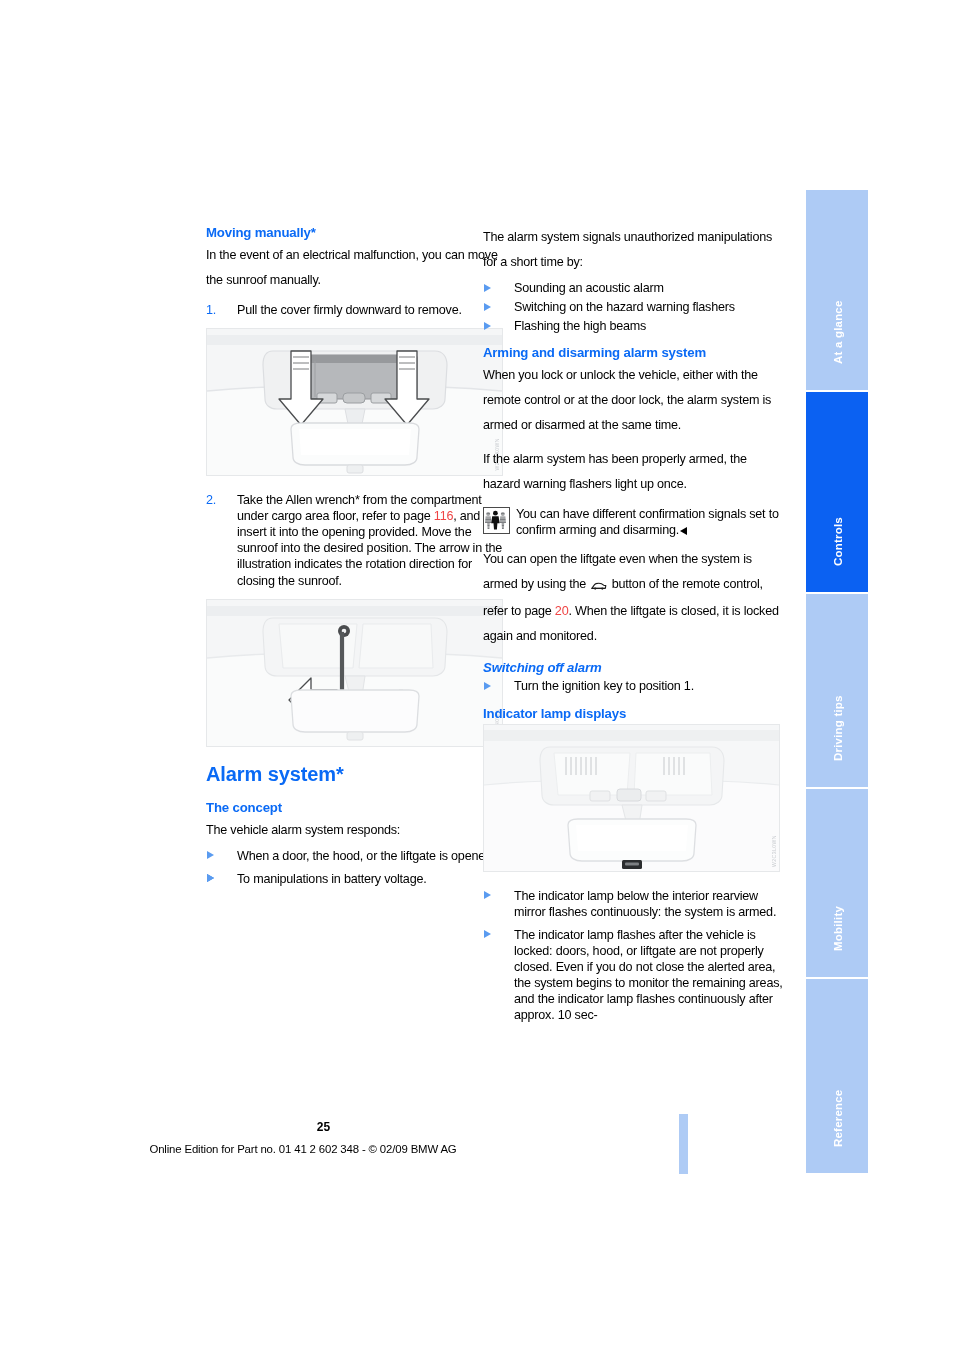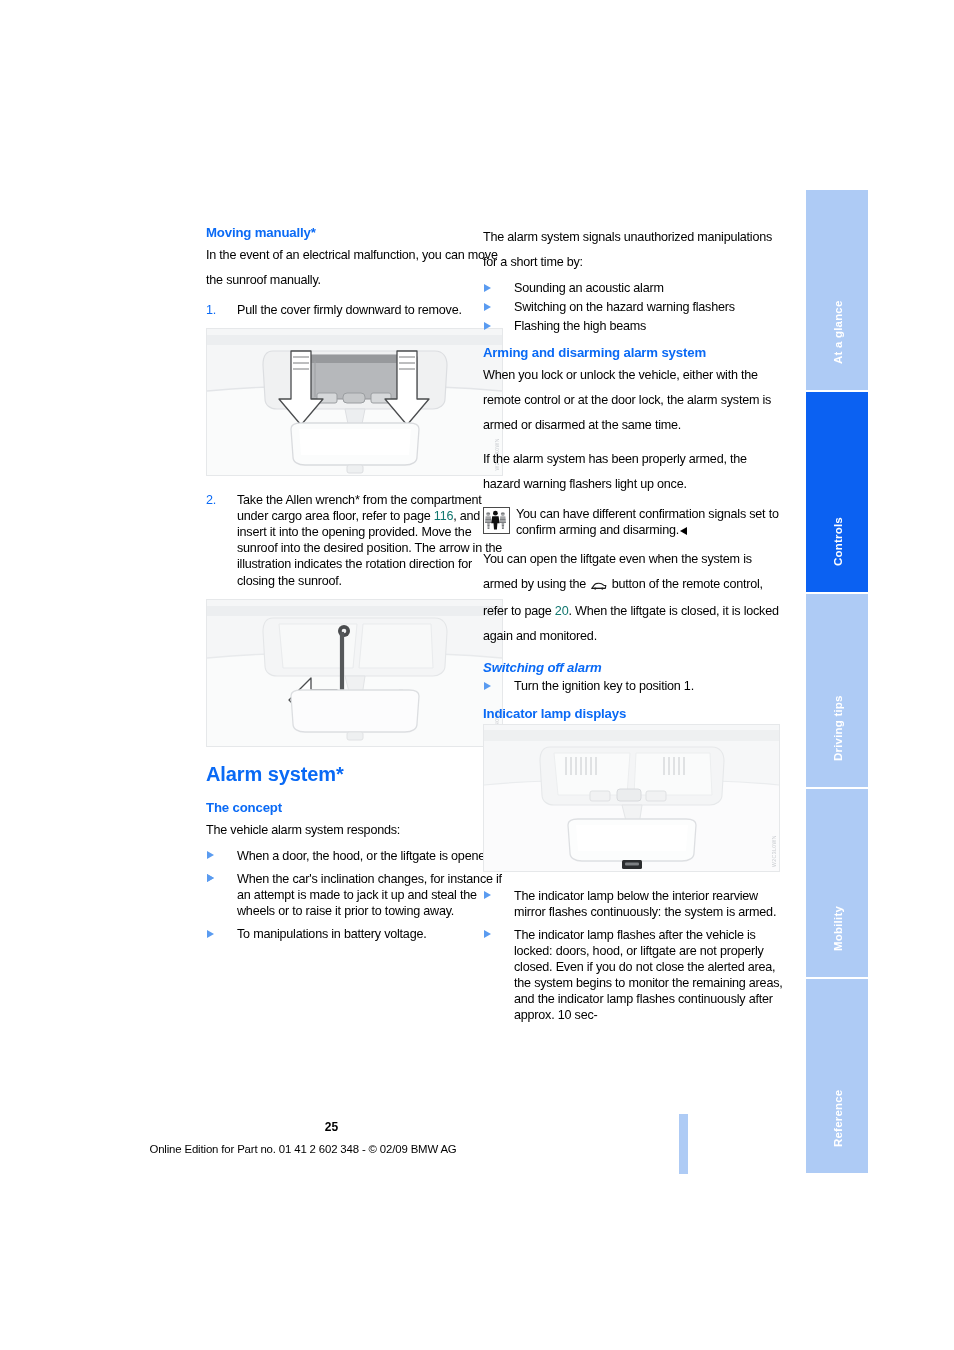--- a/index.html
+++ b/index.html
@@ -82,21 +82,21 @@
     margin: 0 0 3px 0;
     letter-spacing: -0.15px;
   }
   .p {
     font-size: 12.6px;
     line-height: 25px;
     margin: 0 0 9px 0;
     letter-spacing: -0.22px;
   }
   .p.tight { margin-bottom: 5px; }
-  .blue { color: #0f766e; }
+  .blue { color: #ef4444; }
 
   
   .olist { margin: 0 0 10px 0; padding: 0; list-style: none; }
   .olist li {
     position: relative;
     padding-left: 31px;
     font-size: 12.6px;
     line-height: 16.1px;
     letter-spacing: -0.22px;
     margin-bottom: 7px;
@@ -185,21 +185,21 @@
   
   .footer {
     position: absolute;
     left: 0;
     top: 1120px;
     width: 954px;
     text-align: center;
   }
   .pagenum {
     position: absolute;
-    left: 8px; top: 0;
+    left: 0; top: 0;
     width: 937px;
     text-align: center;
     font-size: 12px;
     font-weight: bold;
     padding-right: 290px;
     box-sizing: border-box;
   }
   .footline {
     position: absolute;
     left: 0; top: 23px;
@@ -370,21 +370,20 @@
     <ul class="blist">
       <li>
         <span class="tri"></span>
         <span>When a door, the hood, or the liftgate is opened.</span>
       </li>
       <li>
         <span class="tri"></span>
       </li>
       <li>
         <span class="tri"></span>
-        <span>When the car's inclination changes, for instance if an attempt is made to jack it up and steal the wheels or to raise it prior to towing away.</span>
       </li>
       <li>
         <span class="tri"></span>
         <span>To manipulations in battery voltage.</span>
       </li>
     </ul>
   </div>
 
   <div class="col col-right">
 

